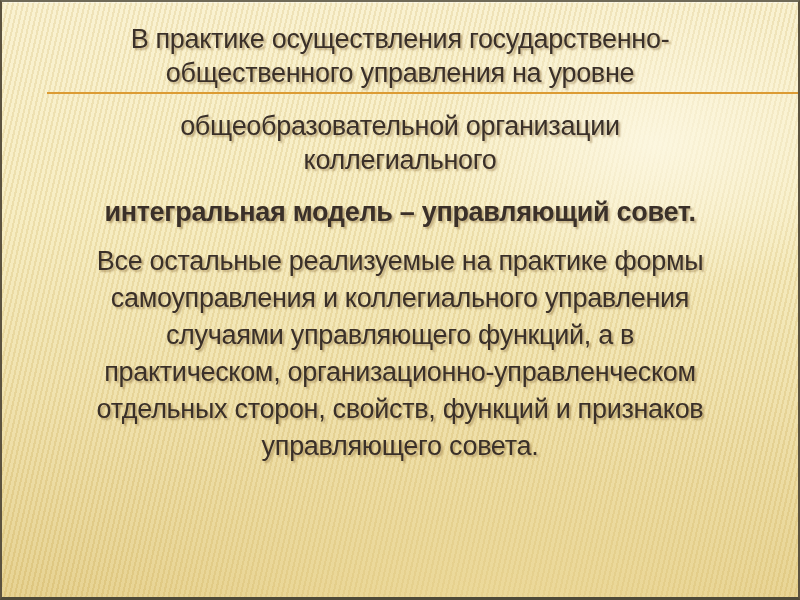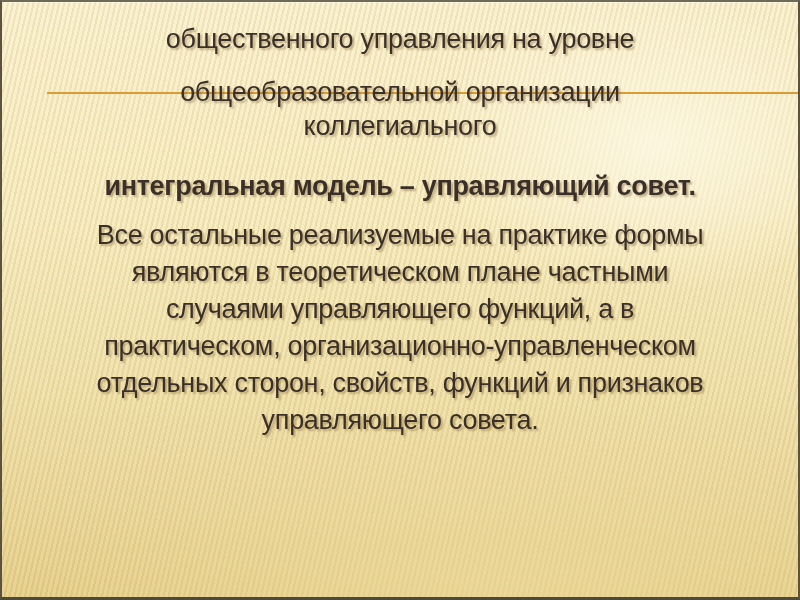--- a/index.html
+++ b/index.html
@@ -52,42 +52,43 @@
   .t-line {
     font-size: 27px;
     line-height: 34px;
     font-weight: normal;
   }
   .t-line.after-rule-gap { margin-top: 19px; }
   .emphasis-line {
     font-size: 27px;
     line-height: 38px;
     font-weight: bold;
-    margin-top: 24px;
+    margin-top: 16px;
   }
   .b-line {
     font-size: 27px;
     line-height: 37px;
     font-weight: normal;
   }
   .b-line.first { margin-top: 12px; }
 </style>
 </head>
 <body>
 
 <div class="slide">
   <div class="rule"></div>
 
   <div class="text-stack">
+    <div class="t-line">В практике осуществления государственно-</div>
     <div class="t-line">общественного управления на уровне</div>
     <div class="t-line after-rule-gap">общеобразовательной организации</div>
     <div class="t-line">коллегиального</div>
 
     <div class="emphasis-line">интегральная модель – управляющий совет.</div>
 
     <div class="b-line first">Все остальные реализуемые на практике формы</div>
-    <div class="b-line">являются в теоретическом плане частными</div>
+    <div class="b-line">самоуправления и коллегиального управления</div>
     <div class="b-line">случаями управляющего функций, а в</div>
     <div class="b-line">практическом, организационно-управленческом</div>
     <div class="b-line">отдельных сторон, свойств, функций и признаков</div>
     <div class="b-line">управляющего совета.</div>
   </div>
 </div>
 
 </body></html>

